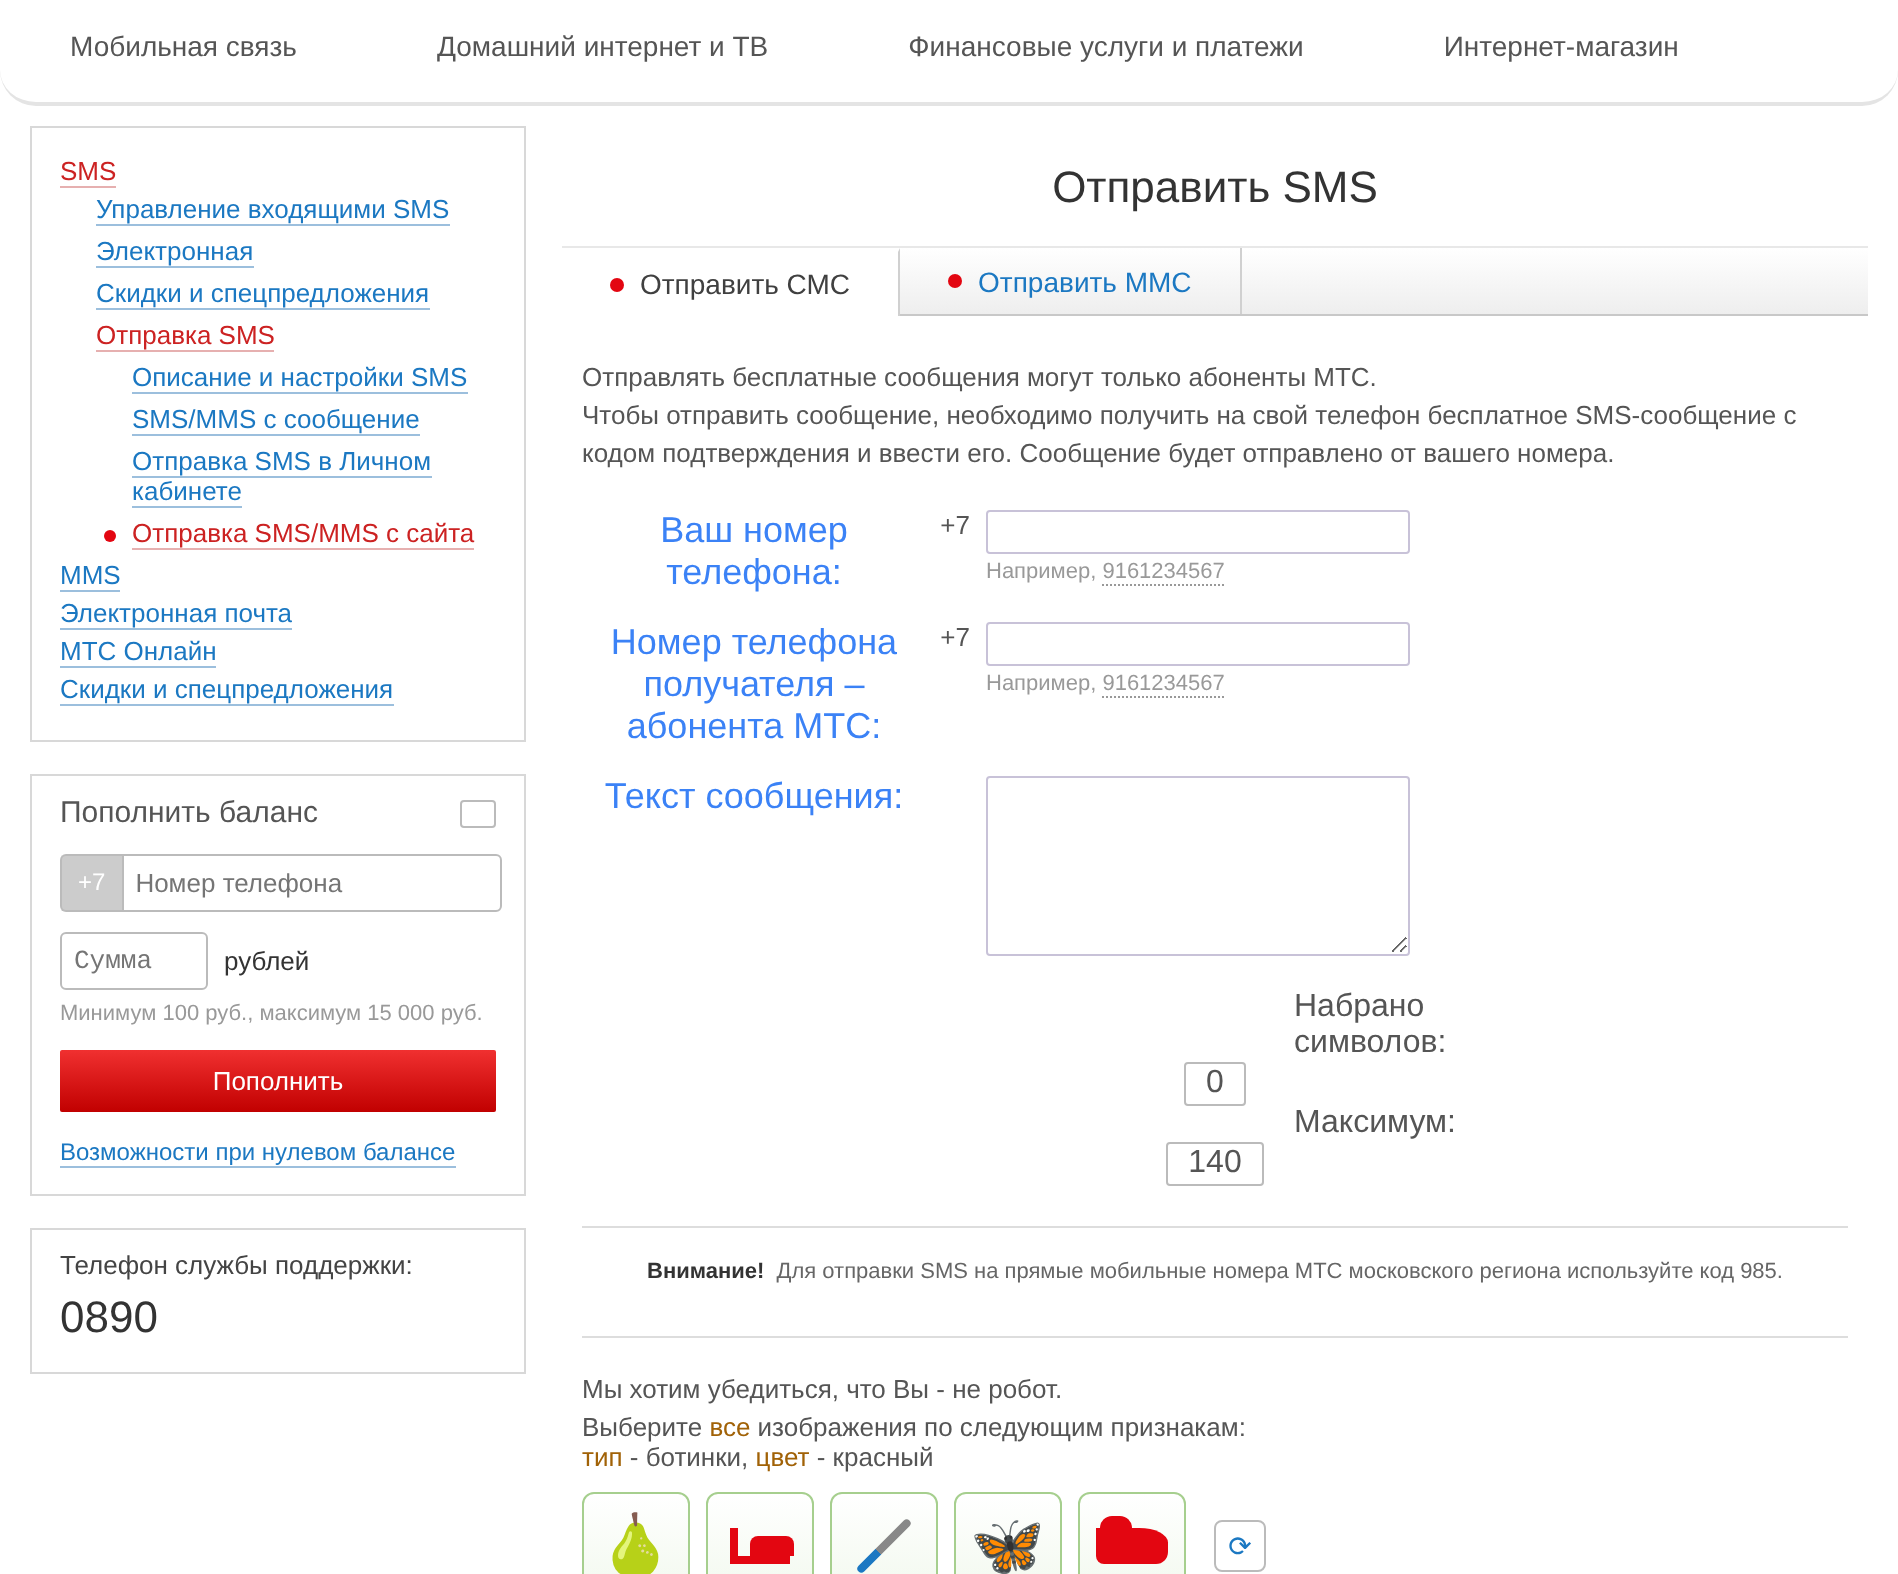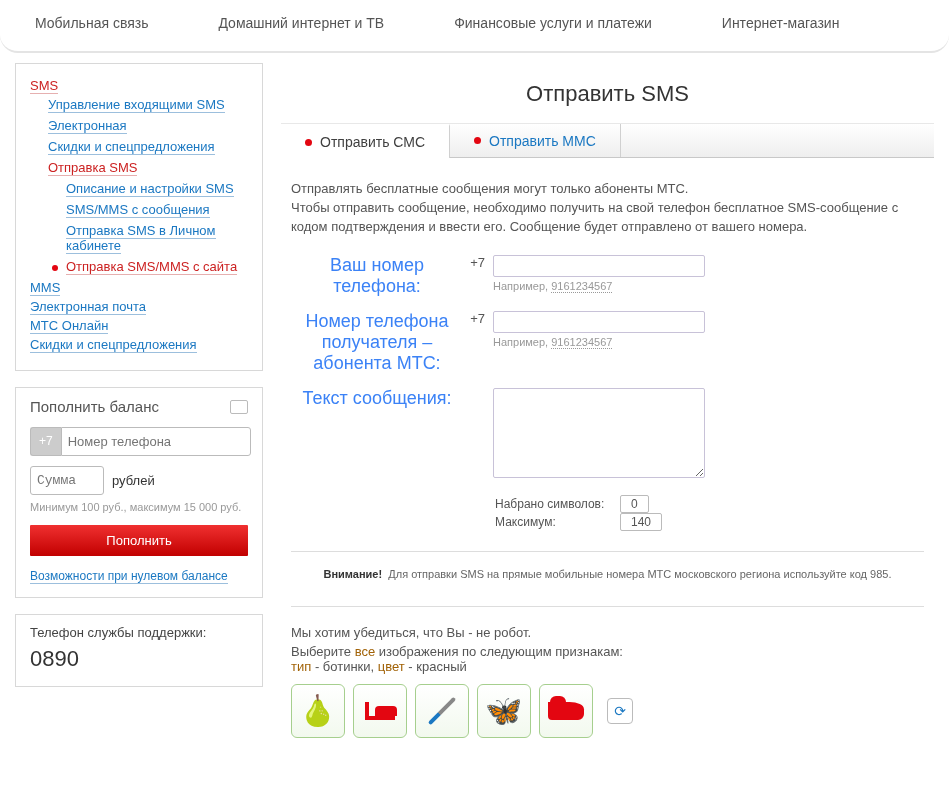--- a/index.html
+++ b/index.html
@@ -36,21 +36,21 @@
 .tab-dot { width:7px; height:7px; background:#e30611; border-radius:50%; display:inline-block;}
 .content { padding:22px 10px 10px 10px; }
 .intro { color:#555; line-height:1.45; margin-bottom:18px; font-size:13px;}
 .form-row { display:flex; margin-bottom:14px; }
 .form-lbl { width:178px; color:#3b82f6; padding-right:6px; font-size:18px;text-align:center;}
 .pfx { width:24px; text-align:right; padding-right:8px; color:#555;}
 .form-field input[type=text] { width:212px; border:1px solid #c8c2d8; border-radius:2px; padding:3px 5px; font-size:12px;}
 .example { color:#999; font-size:11px; margin-top:3px;}
 .example a { color:#999; border-bottom:1px dotted #999; text-decoration:none;}
 textarea { width:212px; height:90px; border:1px solid #c8c2d8; border-radius:2px; resize:both; padding:4px; font-family:Arial; font-size:12px;}
-.meta-row { display:flex; align-items:center; margin-top:0; font-size:12px; color:#555;}
+.meta-row { display:flex; align-items:center; margin-top:0; font-size:16px; color:#555;flex-direction:column;}
 .meta-row .ml { margin-left:204px; width:125px; }
 .count-box { display:inline-block; border:1px solid #bbb; padding:1px 10px; border-radius:2px; color:#555;}
 hr.sep { border:none; border-top:1px solid #ddd; margin:20px 0 10px 0;}
 .warning { text-align:center; font-size:11px; color:#666; padding: 6px 0;}
 .warning b { color:#333; }
 .captcha-title { color:#555; margin:18px 0 4px 0;}
 .captcha-rules { color:#555; margin-bottom:10px;}
 .captcha-rules b { font-weight:normal; color:#a16207;}
 .captcha-row { display:flex; gap:8px; align-items:center;}
 .cap-item { width:54px; height:54px; border:1px solid #a6cf8e; border-radius:6px; background:linear-gradient(to bottom,#fff,#f2f9ee); display:flex; align-items:center; justify-content:center; cursor:pointer; font-size:30px;}
@@ -73,21 +73,21 @@
 
 <div class="container">
   <div class="left">
     <div class="sidebox">
       <div class="menu-l1 active-link"><a href="#">SMS</a></div>
       <div class="menu-l2"><a href="#">Управление входящими SMS</a></div>
       <div class="menu-l2"><a href="#">Электронная</a></div>
       <div class="menu-l2"><a href="#">Скидки и спецпредложения</a></div>
       <div class="menu-l2 active-link"><a href="#">Отправка SMS</a></div>
       <div class="menu-l3"><a href="#">Описание и настройки SMS</a></div>
-      <div class="menu-l3"><a href="#">SMS/MMS с сообщения</a></div>
+      <div class="menu-l3"><a href="#">SMS/MMS с сообщение</a></div>
       <div class="menu-l3"><a href="#">Отправка SMS в Личном кабинете</a></div>
       <div class="menu-l3 active-link"><span class="active-dot"></span><a href="#">Отправка SMS/MMS с сайта</a></div>
       <div class="menu-l1"><a href="#">MMS</a></div>
       <div class="menu-l1"><a href="#">Электронная почта</a></div>
       <div class="menu-l1"><a href="#">МТС Онлайн</a></div>
       <div class="menu-l1"><a href="#">Скидки и спецпредложения</a></div>
     </div>
 
     <div class="sidebox">
       <div class="topup-title">

